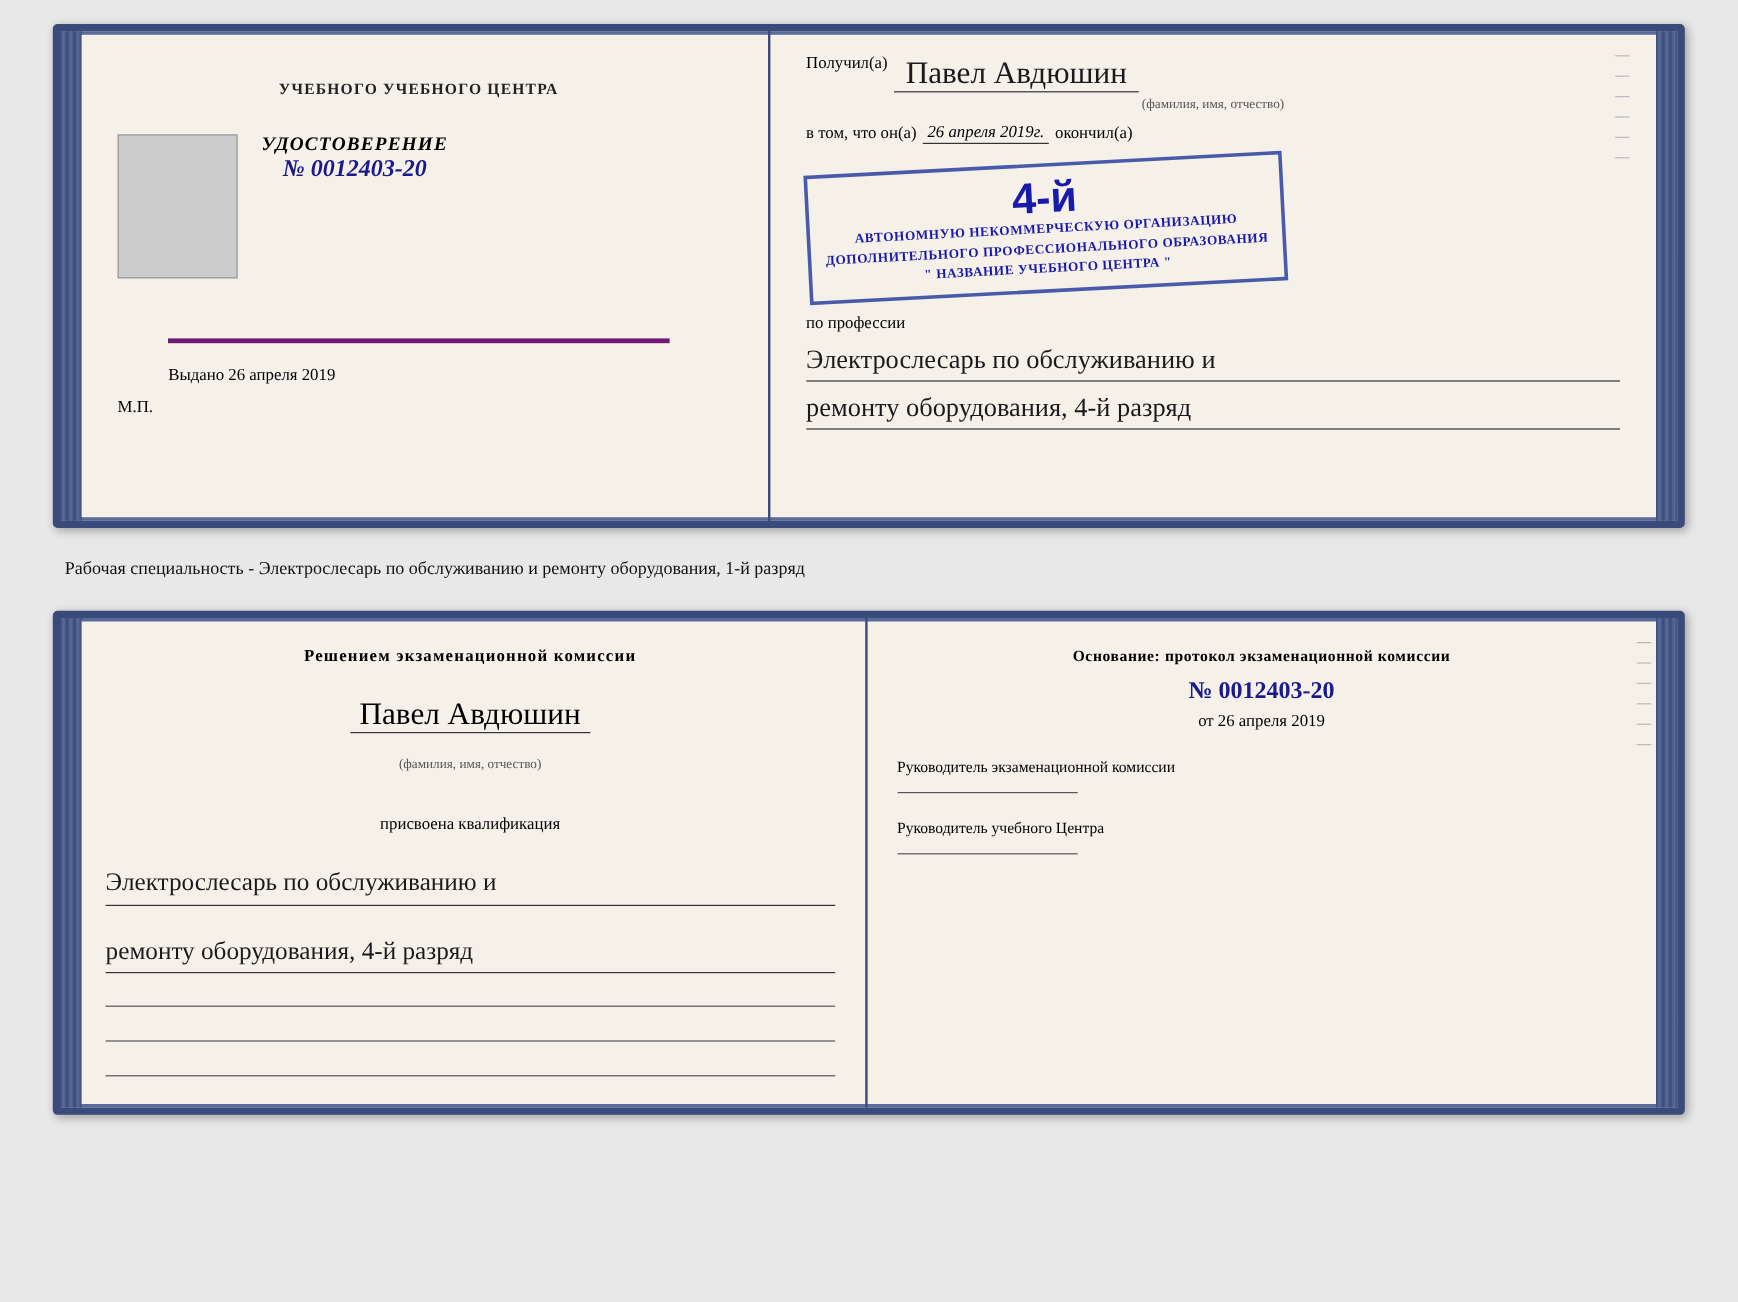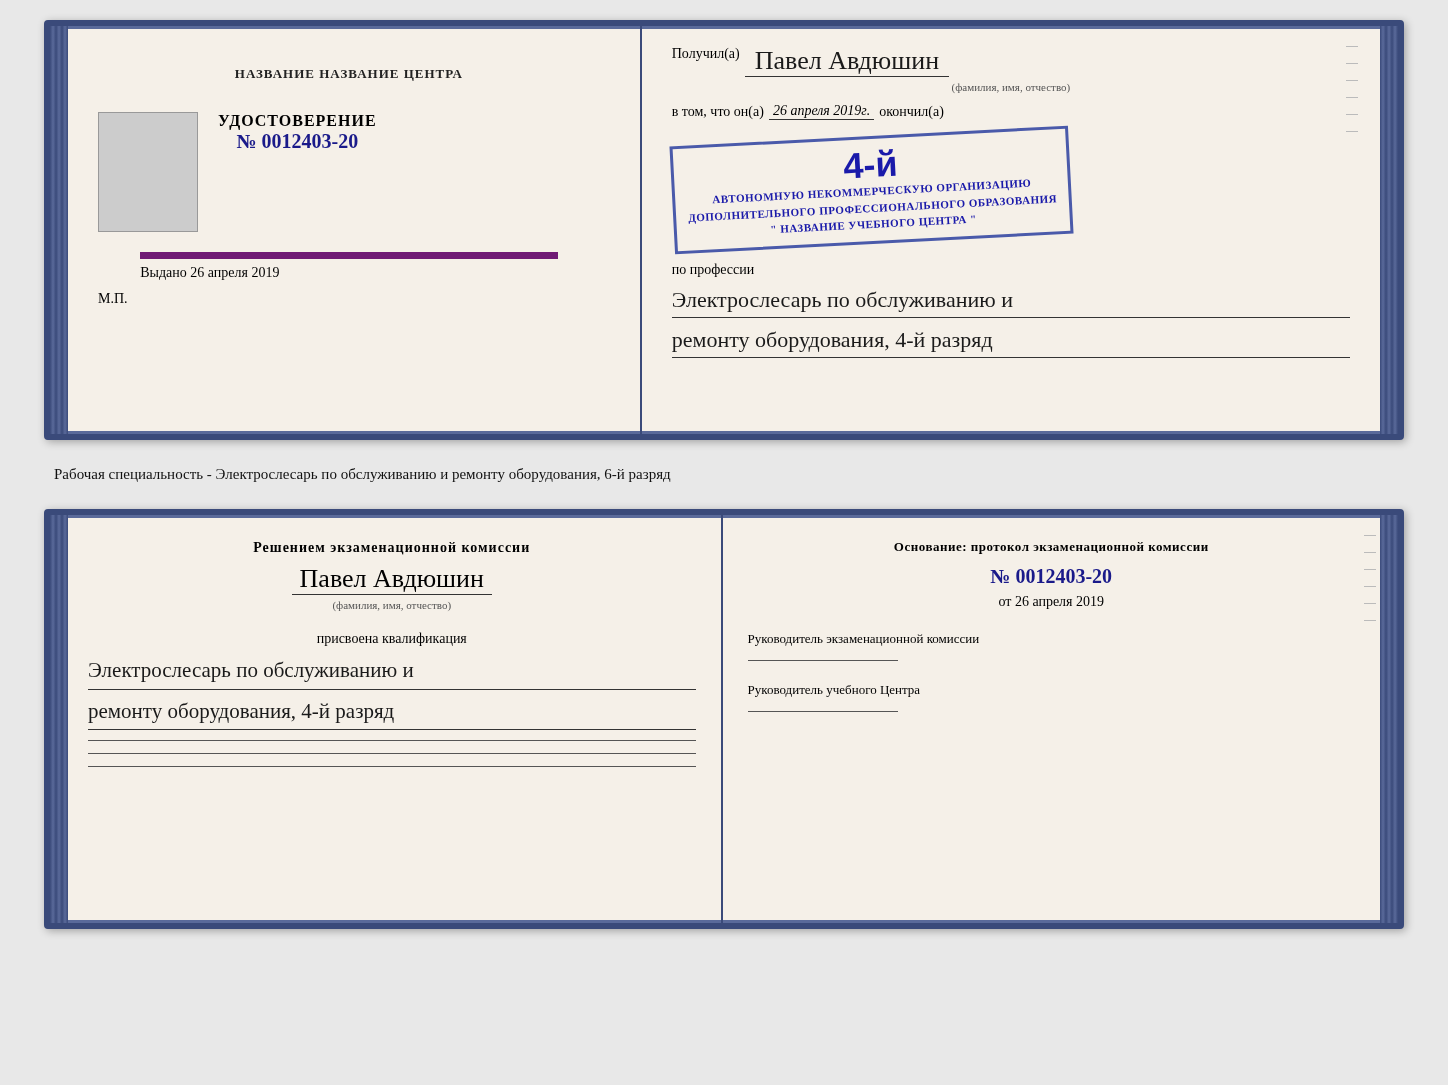--- a/index.html
+++ b/index.html
@@ -82,38 +82,40 @@
       background: #ccc;
       border: 1px solid #999;
       margin-bottom: 20px;
       align-self: flex-start;
       margin-left: 10px;
     }
 
     .udostoverenie-block {
       text-align: center;
       margin-bottom: 32px;
+      font-style: italic;
     }
 
     .udostoverenie-title {
       font-size: 16px;
       font-weight: bold;
       letter-spacing: 1px;
     }
 
     .udostoverenie-number {
       font-size: 20px;
       font-weight: bold;
       color: #1a1a8a;
     }
 
     .vydano-line {
       font-size: 14px;
-      border-top: 7px solid #701a75;
-      padding-top: 6px;
+      margin-top: 30px;
+      border-top: 4px solid #701a75;
+      padding-top: 20px;
       width: 80%;
     }
 
     .mp-label {
       font-size: 14px;
       align-self: flex-start;
       margin-top: 10px;
       margin-left: 10px;
     }
 
@@ -217,20 +219,21 @@
       line-height: 1.4;
     }
 
     
     .bottom-card-left {
       flex: 1;
       padding: 25px 25px 20px 20px;
       border-right: 2px solid #3a4a7a;
       display: flex;
       flex-direction: column;
+      justify-content: space-between;
     }
 
     .bottom-card-right {
       flex: 1;
       padding: 24px 25px 20px 25px;
       display: flex;
       flex-direction: column;
     }
 
     .resheniem-title {
@@ -347,21 +350,21 @@
       margin: 4px 0 8px 0;
     }
   </style>
 </head>
 <body>
 
 <div class="document-card">
   <div class="card-spine"></div>
 
   <div class="card-left">
-    <div class="center-title">НАЗВАНИЕ НАЗВАНИЕ ЦЕНТРА</div>
+    <div class="center-title">УЧЕБНОГО УЧЕБНОГО ЦЕНТРА</div>
 
     <div style="display:flex; width:100%; gap:20px; align-items:flex-start; margin-top:10px;">
       <div class="photo-placeholder"></div>
       <div class="udostoverenie-block">
         <div class="udostoverenie-title">УДОСТОВЕРЕНИЕ</div>
         <div class="udostoverenie-number">№ 0012403-20</div>
       </div>
     </div>
 
     <div class="vydano-line">
@@ -404,21 +407,21 @@
       <div class="side-line"></div>
       <div class="side-line"></div>
       <div class="side-line"></div>
     </div>
   </div>
 
   <div class="card-right-edge"></div>
 </div>
 
 <div class="specialty-text">
-  <span>Рабочая специальность - Электрослесарь по обслуживанию и ремонту оборудования, 6-й разряд</span>
+  <span>Рабочая специальность - Электрослесарь по обслуживанию и ремонту оборудования, 1-й разряд</span>
 </div>
 
 <div class="document-card">
   <div class="card-spine"></div>
 
   <div class="bottom-card-left">
     <div class="resheniem-title">Решением экзаменационной комиссии</div>
     <div style="text-align:center; margin-bottom:2px;">
       <span class="bottom-name">Павел Авдюшин</span>
     </div>

